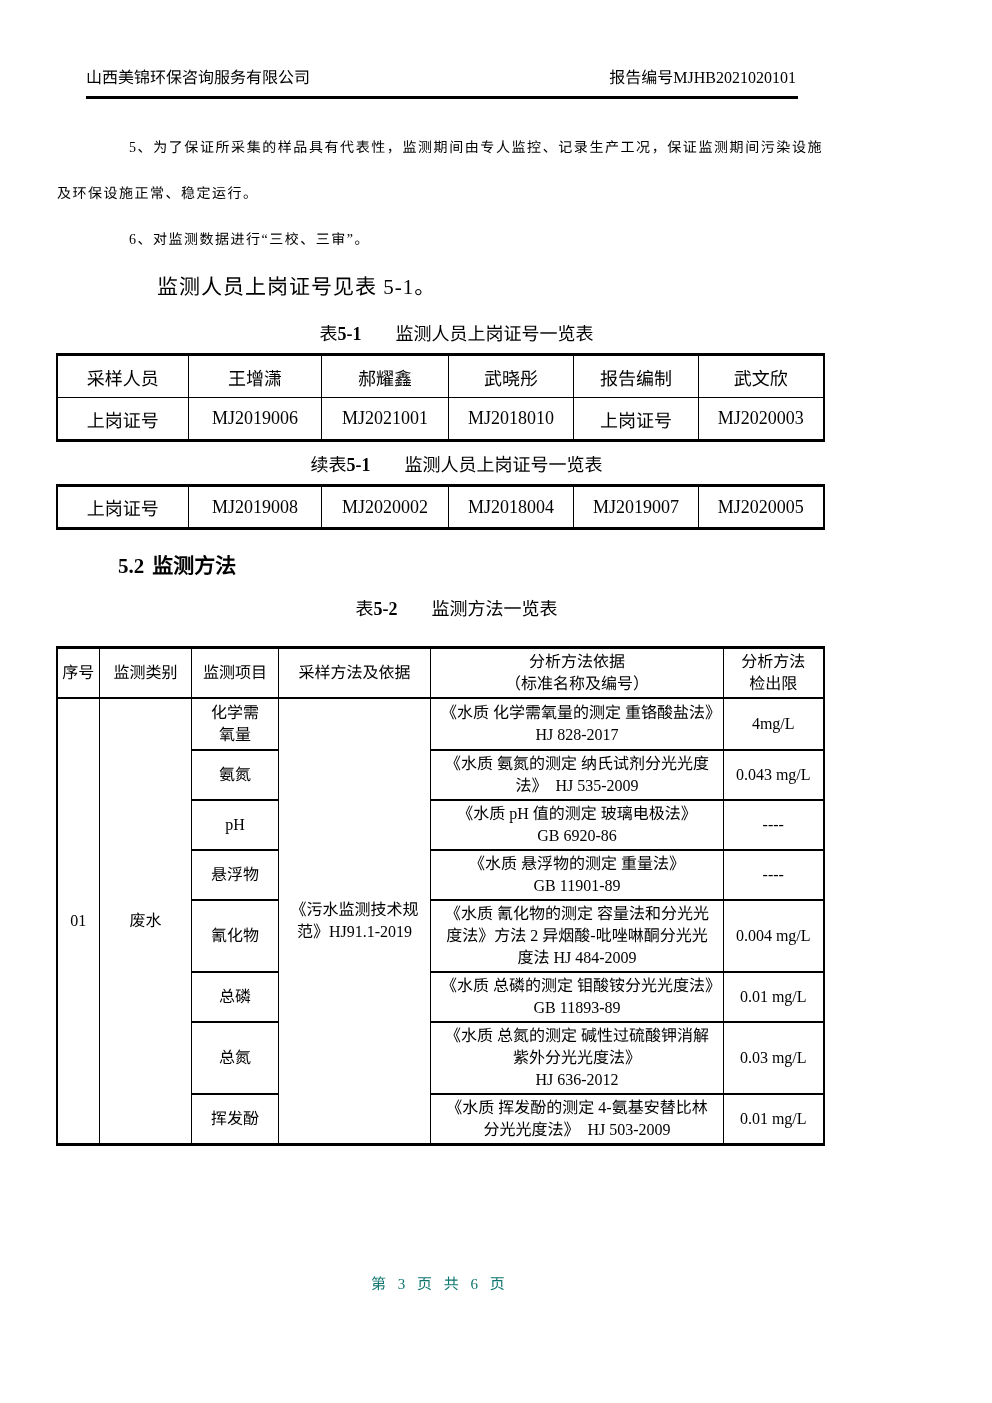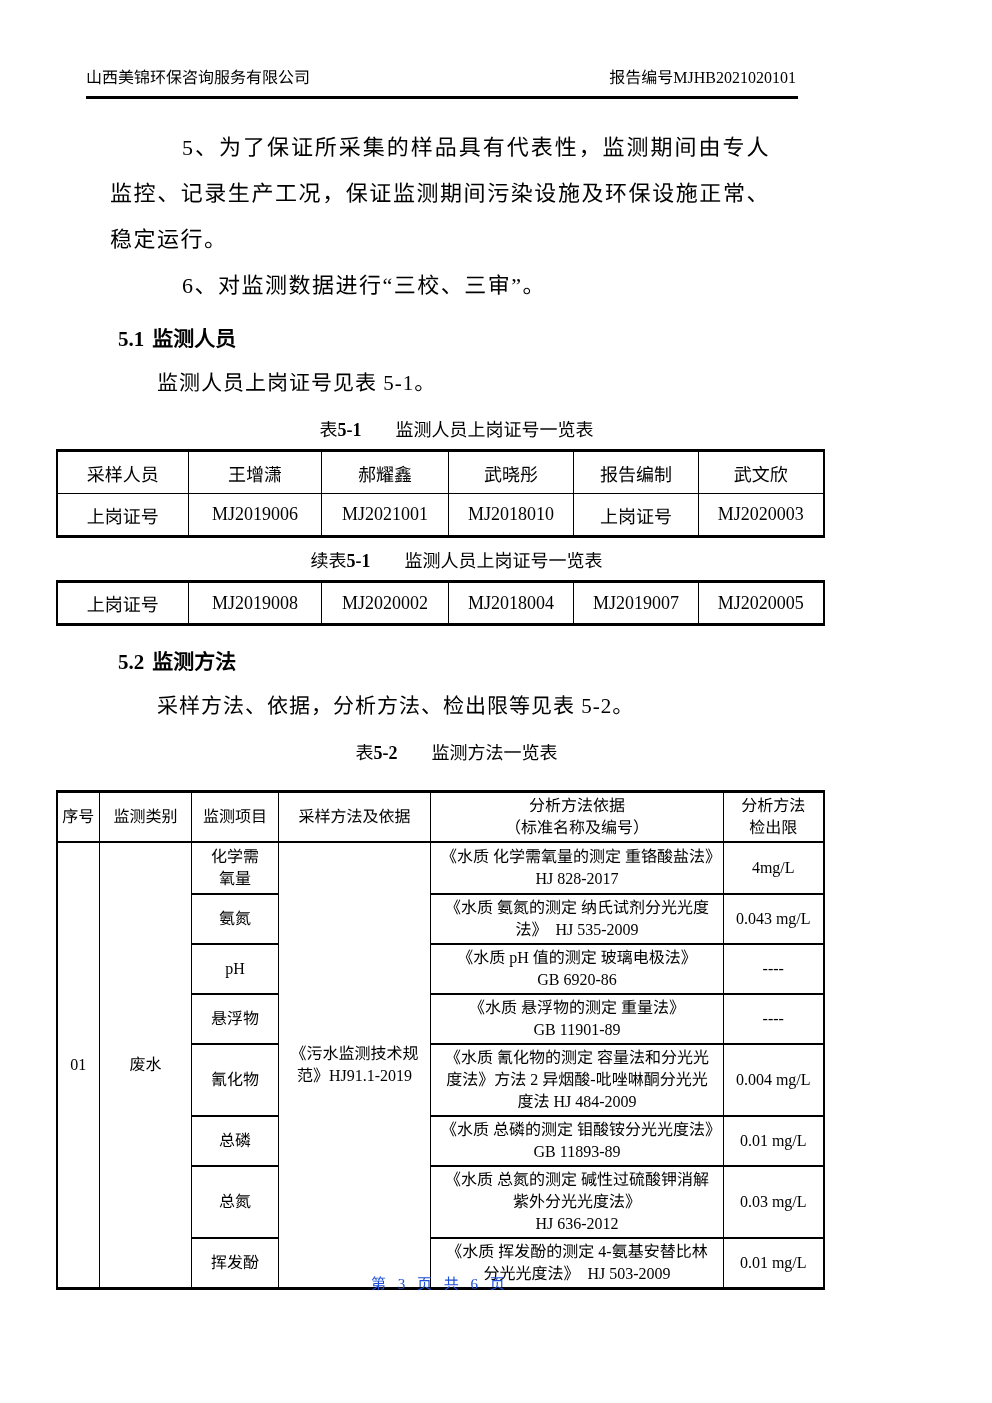--- a/index.html
+++ b/index.html
@@ -16,22 +16,22 @@
   
   .hdr {
     display: flex; justify-content: space-between; align-items: flex-end;
     padding: 64px 84px 8px 86px;
     font-size: 16px;
   }
   .hdr-rule { margin: 0 82px 0 86px; border-top: 3px solid #000; }
 
   
   .para {
-    margin: 0 110px;
-    font-size: 22px;
+    margin: 0 57px;
+    font-size: 14px;
     line-height: 46px;
     letter-spacing: 1.5px;
     text-align: justify;
     text-indent: 72px;
   }
   .para-first { margin-top: 26px; }
 
   
   .sec-h {
     margin: 10px 85px 0 118px;
@@ -97,39 +97,38 @@
   .mtable td.rowline { border-bottom: 2px solid #000; }
   .mtable td.method { padding: 2px 8px; }
   .mtable td.limit { font-size: 16px; }
 
   .footer {
     position: absolute;
     left: 0; right: 0;
     top: 1272px;
     text-align: center;
     font-size: 15px;
-    color: #1d4ed8;
+    color: #0f766e;
     letter-spacing: 4px;
   }
 </style>
 </head>
 <body>
 
 <div class="page">
 
   <div class="hdr">
     <span>山西美锦环保咨询服务有限公司</span>
     <span>报告编号MJHB2021020101</span>
   </div>
   <div class="hdr-rule"></div>
 
   <p class="para para-first">5、为了保证所采集的样品具有代表性，监测期间由专人监控、记录生产工况，保证监测期间污染设施及环保设施正常、稳定运行。</p>
   <p class="para">6、对监测数据进行“三校、三审”。</p>
 
-  <h2 class="sec-h"><span class="num">5.1</span><span>监测人员</span></h2>
   <p class="intro">监测人员上岗证号见表 5-1。</p>
 
   <div class="tbl-title"><span>表</span><span class="num">5-1</span><span class="gap"></span><span>监测人员上岗证号一览表</span></div>
 
   <table class="ptable">
     <colgroup>
         <col style="width:132px">
         <col style="width:133px">
         <col style="width:127px">
         <col style="width:125px">
@@ -173,21 +172,20 @@
       <td>MJ2019008</td>
       <td>MJ2020002</td>
       <td>MJ2018004</td>
       <td>MJ2019007</td>
       <td>MJ2020005</td>
     </tr>
   </tbody>
     </table>
 
   <h2 class="sec-h" style="margin-top:16px"><span class="num">5.2</span><span>监测方法</span></h2>
-  <p class="intro">采样方法、依据，分析方法、检出限等见表 5-2。</p>
 
   <div class="tbl-title"><span>表</span><span class="num">5-2</span><span class="gap"></span><span>监测方法一览表</span></div>
 
   <table class="mtable">
     <colgroup>
         <col style="width:43px">
         <col style="width:92px">
         <col style="width:87px">
         <col style="width:152px">
         <col style="width:293px">

